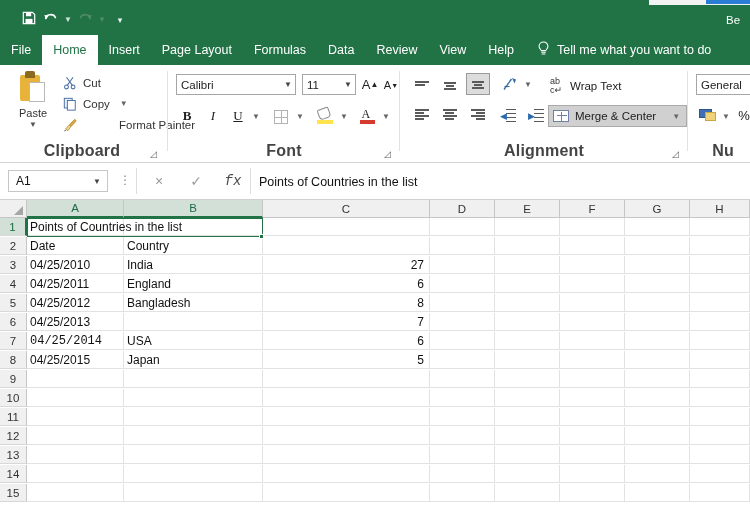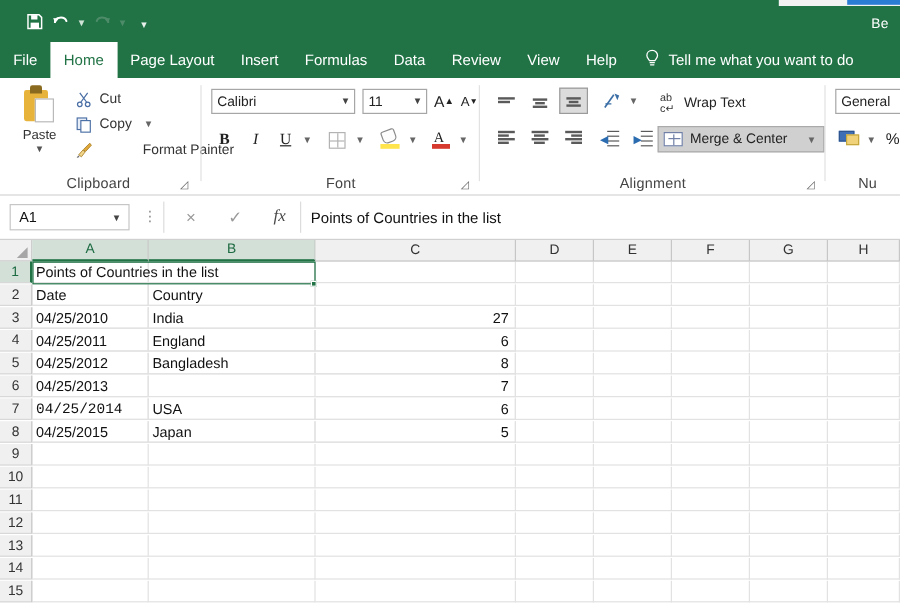--- a/index.html
+++ b/index.html
@@ -56,21 +56,21 @@
   }
 
   
   .ribbon {
     position: absolute; top: 65px; left: 0; width: 750px; height: 98px;
     background: #ffffff; border-bottom: 1px solid #d4d4d4;
   }
   .rgroup { position: absolute; top: 0; height: 98px; }
   .rgroup-label {
     position: absolute; bottom: 3px; width: 100%; text-align: center;
-    font-size: 12px; color: #444; letter-spacing: .2px;
+    font-size: 16px; color: #444; letter-spacing: .2px; font-weight: bold;
   }
   .rgroup-divider {
     position: absolute; top: 6px; height: 80px; width: 1px; background: #e2e2e2;
   }
   .dlg-launcher {
     position: absolute; bottom: 4px; right: 4px; width: 10px; height: 10px;
     color: #666; font-size: 9px; line-height: 10px;
   }
 
   
@@ -177,21 +177,21 @@
     position: absolute; top: 6px; left: 8px; width: 100px; height: 22px;
     border: 1px solid #c6c6c6; background: #ffffff;
     display: flex; align-items: center; font-size: 12px; color: #111; padding-left: 7px;
   }
   .namebox .nb-caret { position: absolute; right: 6px; font-size: 8px; color: #444; }
   .fb-sep { position: absolute; top: 9px; left: 119px; font-size: 12px; color: #888; letter-spacing: 0; }
   .fb-btn {
     position: absolute; top: 7px; display: flex; align-items: center; justify-content: center;
     width: 22px; height: 20px; font-size: 14px; color: #9a9a9a;
   }
-  .fx { font-family: Liberation Serif, serif; font-style: italic; color: #4a4a4a; font-size: 14px; }
+  .fx { font-family: Liberation Mono, monospace; font-style: italic; color: #4a4a4a; font-size: 14px; }
   .fb-divider { position: absolute; top: 4px; width: 1px; height: 26px; background: #dcdcdc; }
   .fb-input {
     position: absolute; top: 7px; left: 259px; right: 4px; height: 21px;
     font-size: 12.5px; color: #111; display: flex; align-items: center;
   }
 
   
   .grid { position: absolute; top: 200px; left: 0; width: 750px; height: 313px; background: #fff; }
   .corner {
     position: absolute; top: 0; left: 0; width: 27px; height: 18px;
@@ -261,22 +261,22 @@
       <div class="qat-caret dim">▼</div>
       <div class="qat-caret" style="color:#e8f1ec;font-size:9px;padding-bottom:3px;margin-left:6px;">▾</div>
     </div>
 
     <div class="doc-title">Be</div>
   </div>
 
   <div class="tabs">
     <div class="tab">File</div>
     <div class="tab active">Home</div>
+    <div class="tab">Insert</div>
     <div class="tab">Page Layout</div>
-    <div class="tab">Insert</div>
     <div class="tab">Formulas</div>
     <div class="tab">Data</div>
     <div class="tab">Review</div>
     <div class="tab">View</div>
     <div class="tab">Help</div>
     <div class="tellme">
       <span>
         <svg width="13" height="16" viewBox="0 0 14 18" aria-hidden="true">
           <path d="M7 1.2 C3.9 1.2 2 3.3 2 5.9 C2 8 3.6 9.3 4.5 10.8 L9.5 10.8 C10.4 9.3 12 8 12 5.9 C12 3.3 10.1 1.2 7 1.2 Z" fill="none" stroke="#ffffff" stroke-width="1.2"></path>
           <path d="M5 12.6 h4 M5.4 14.6 h3.2" stroke="#ffffff" stroke-width="1.2" stroke-linecap="round"></path>

